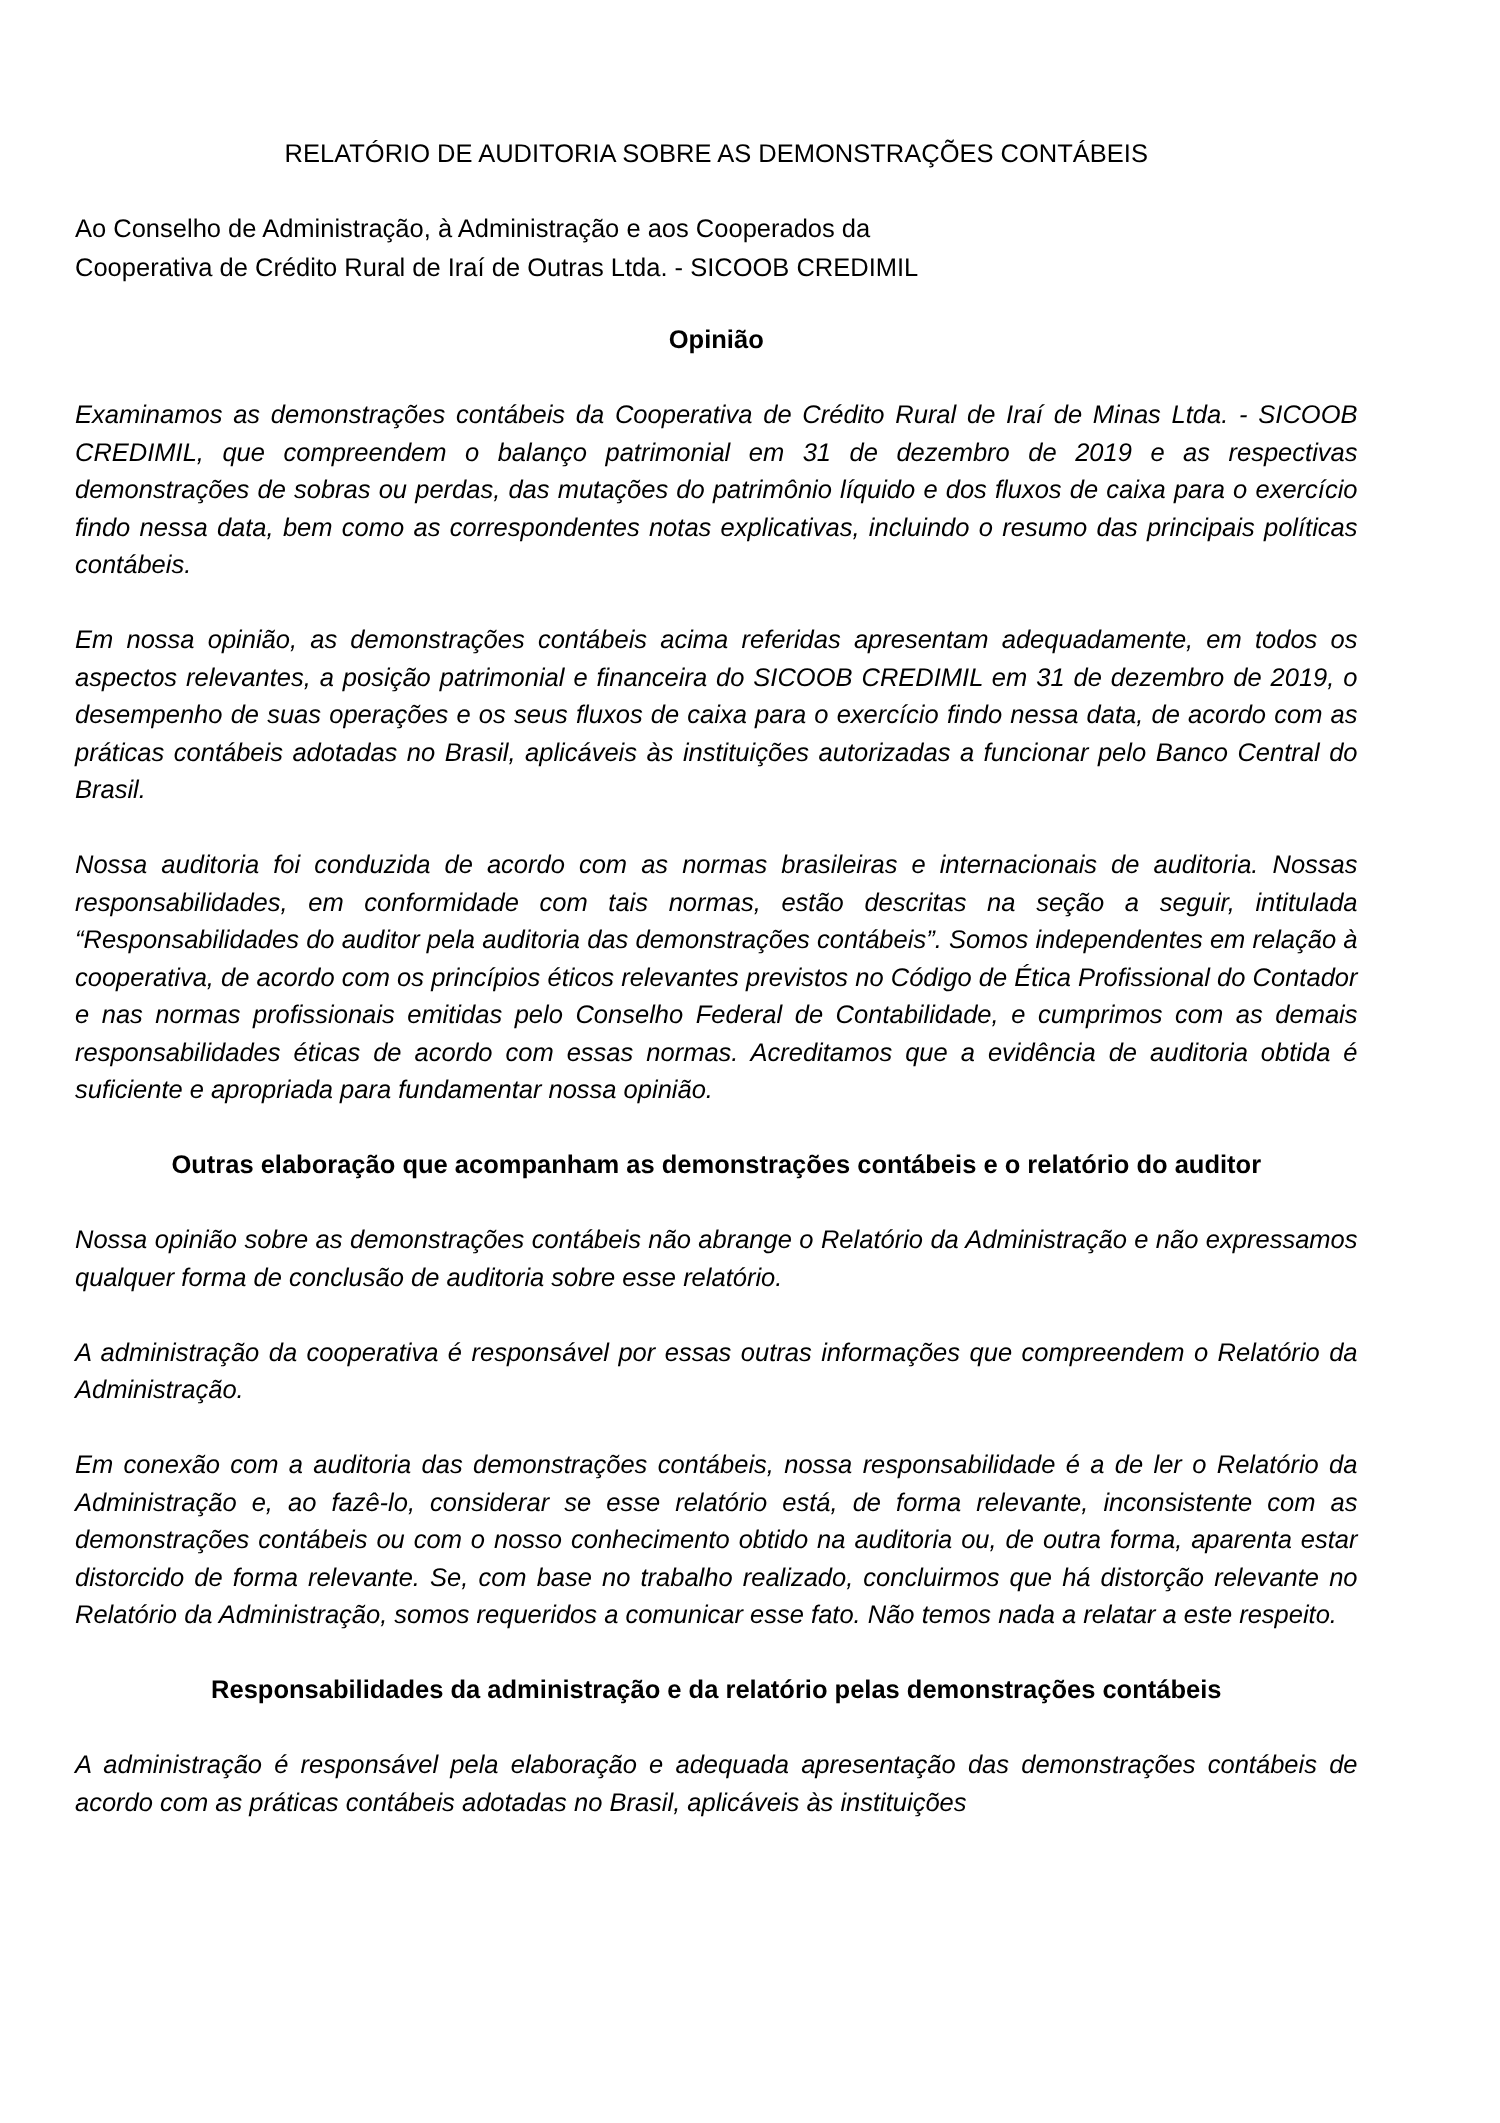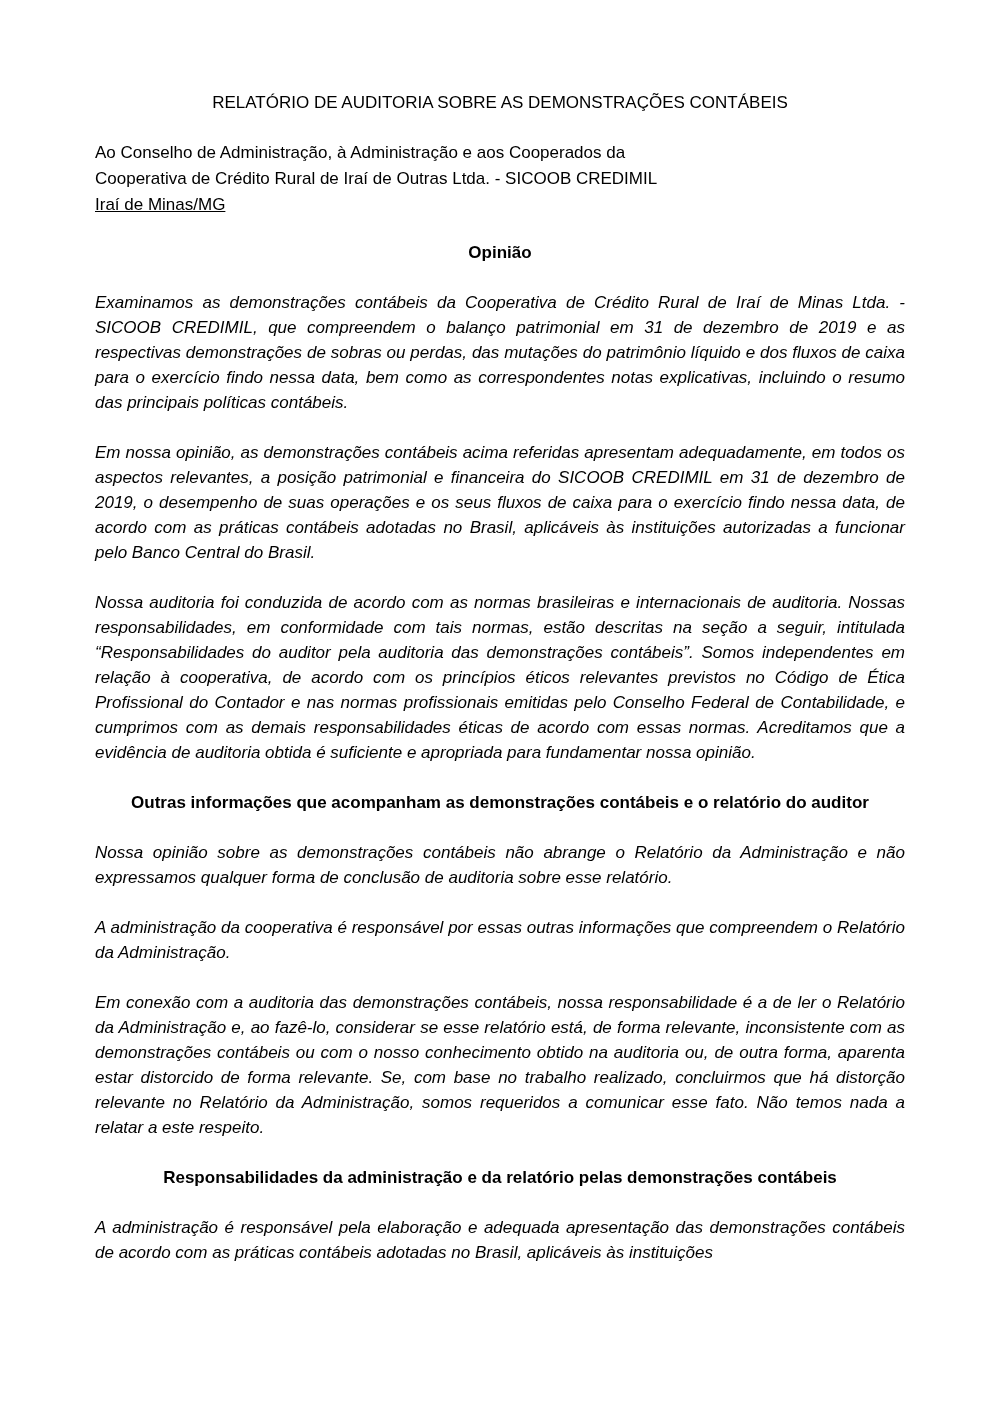--- a/index.html
+++ b/index.html
@@ -6,21 +6,21 @@
     margin: 0;
     padding: 0;
     background: #ffffff;
   }
   .page {
     position: relative;
     width: 1000px;
     height: 1415px;
     box-sizing: border-box;
     margin: 0 auto;
-    padding: 90px 95px 0 95px;
+    padding: 90px 95px 0 50px;
     background: #ffffff;
     color: #000000;
     font-family: "Liberation Sans", "DejaVu Sans", sans-serif;
     font-size: 17px;
     line-height: 25px;
     overflow: hidden;
   }
   .doc-title {
     margin: 0 0 25px 0;
     text-align: center;
@@ -54,30 +54,29 @@
 </head>
 <body>
 
 <div class="page">
 
   <p class="doc-title">RELATÓRIO DE AUDITORIA SOBRE AS DEMONSTRAÇÕES CONTÁBEIS</p>
 
   <div class="addressee">
     <div class="addressee-line">Ao Conselho de Administração, à Administração e aos Cooperados da</div>
     <div class="addressee-line">Cooperativa de Crédito Rural de Iraí de Outras Ltda. - SICOOB CREDIMIL</div>
-    <div class="addressee-line underlined">Iraí de Minas/MG</div>
   </div>
 
   <p class="section-heading">Opinião</p>
   <p class="para">Examinamos as demonstrações contábeis da Cooperativa de Crédito Rural de Iraí de Minas Ltda. - SICOOB CREDIMIL, que compreendem o balanço patrimonial em 31 de dezembro de 2019 e as respectivas demonstrações de sobras ou perdas, das mutações do patrimônio líquido e dos fluxos de caixa para o exercício findo nessa data, bem como as correspondentes notas explicativas, incluindo o resumo das principais políticas contábeis.</p>
   <p class="para">Em nossa opinião, as demonstrações contábeis acima referidas apresentam adequadamente, em todos os aspectos relevantes, a posição patrimonial e financeira do SICOOB CREDIMIL em 31 de dezembro de 2019, o desempenho de suas operações e os seus fluxos de caixa para o exercício findo nessa data, de acordo com as práticas contábeis adotadas no Brasil, aplicáveis às instituições autorizadas a funcionar pelo Banco Central do Brasil.</p>
 
   <p class="para">Nossa auditoria foi conduzida de acordo com as normas brasileiras e internacionais de auditoria. Nossas responsabilidades, em conformidade com tais normas, estão descritas na seção a seguir, intitulada “Responsabilidades do auditor pela auditoria das demonstrações contábeis”. Somos independentes em relação à cooperativa, de acordo com os princípios éticos relevantes previstos no Código de Ética Profissional do Contador e nas normas profissionais emitidas pelo Conselho Federal de Contabilidade, e cumprimos com as demais responsabilidades éticas de acordo com essas normas. Acreditamos que a evidência de auditoria obtida é suficiente e apropriada para fundamentar nossa opinião.</p>
 
-  <p class="section-heading">Outras informações que acompanham as demonstrações contábeis e o relatório do auditor</p>
+  <p class="section-heading">Outras elaboração que acompanham as demonstrações contábeis e o relatório do auditor</p>
   <p class="para">Nossa opinião sobre as demonstrações contábeis não abrange o Relatório da Administração e não expressamos qualquer forma de conclusão de auditoria sobre esse relatório.</p>
   <p class="para">A administração da cooperativa é responsável por essas outras informações que compreendem o Relatório da Administração.</p>
   <p class="para">Em conexão com a auditoria das demonstrações contábeis, nossa responsabilidade é a de ler o Relatório da Administração e, ao fazê-lo, considerar se esse relatório está, de forma relevante, inconsistente com as demonstrações contábeis ou com o nosso conhecimento obtido na auditoria ou, de outra forma, aparenta estar distorcido de forma relevante. Se, com base no trabalho realizado, concluirmos que há distorção relevante no Relatório da Administração, somos requeridos a comunicar esse fato. Não temos nada a relatar a este respeito.</p>
 
   <p class="section-heading">Responsabilidades da administração e da relatório pelas demonstrações contábeis</p>
   <p class="para">A administração é responsável pela elaboração e adequada apresentação das demonstrações contábeis de acordo com as práticas contábeis adotadas no Brasil, aplicáveis às instituições</p>
 
 </div>
 
 </body></html>

